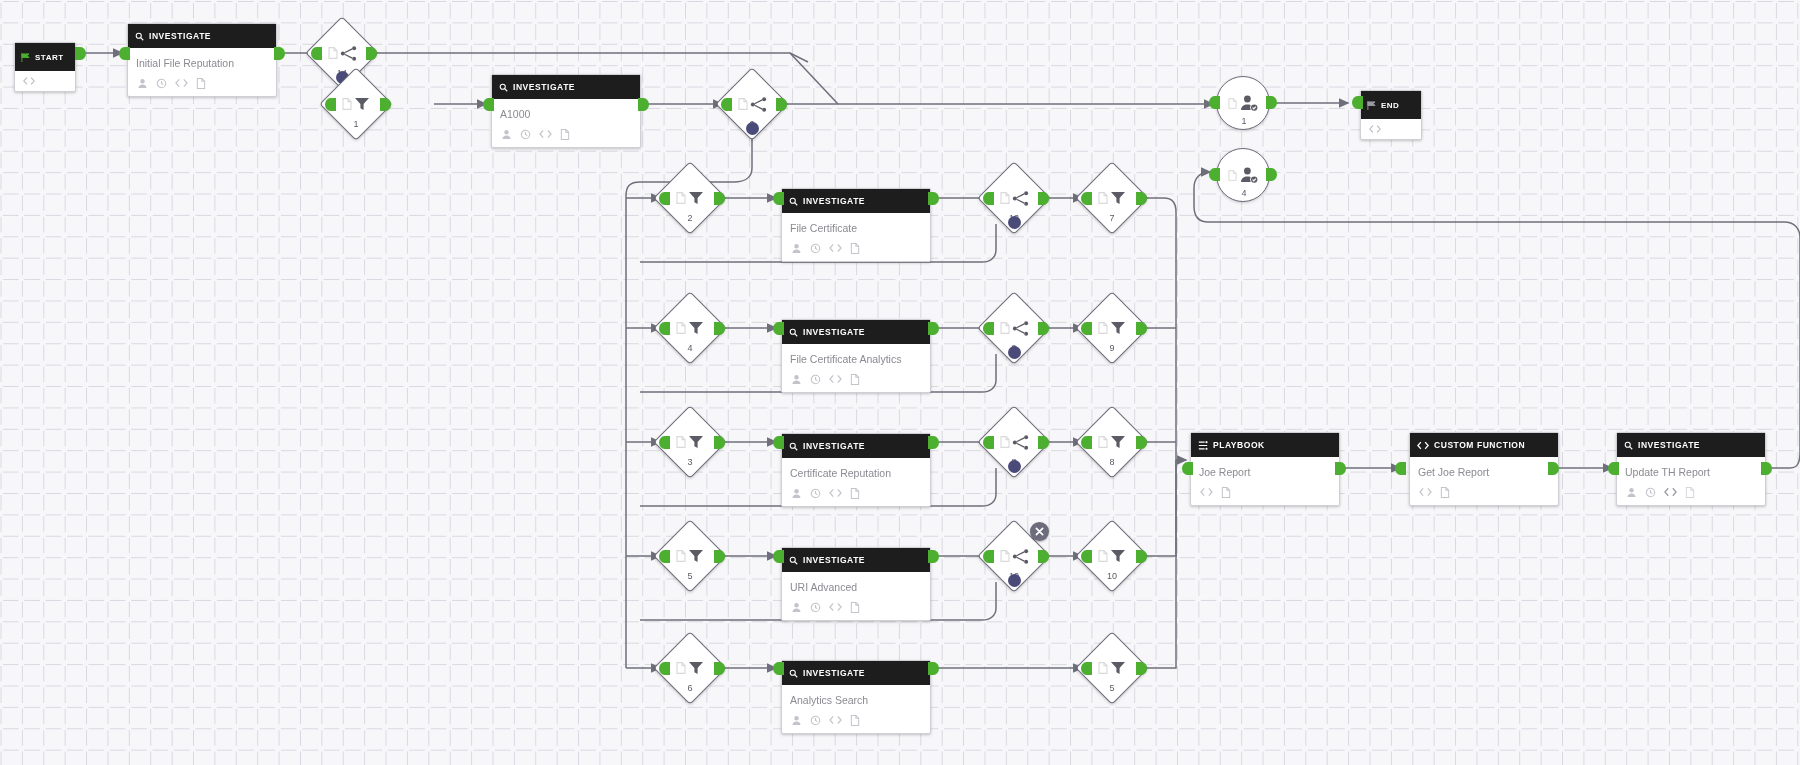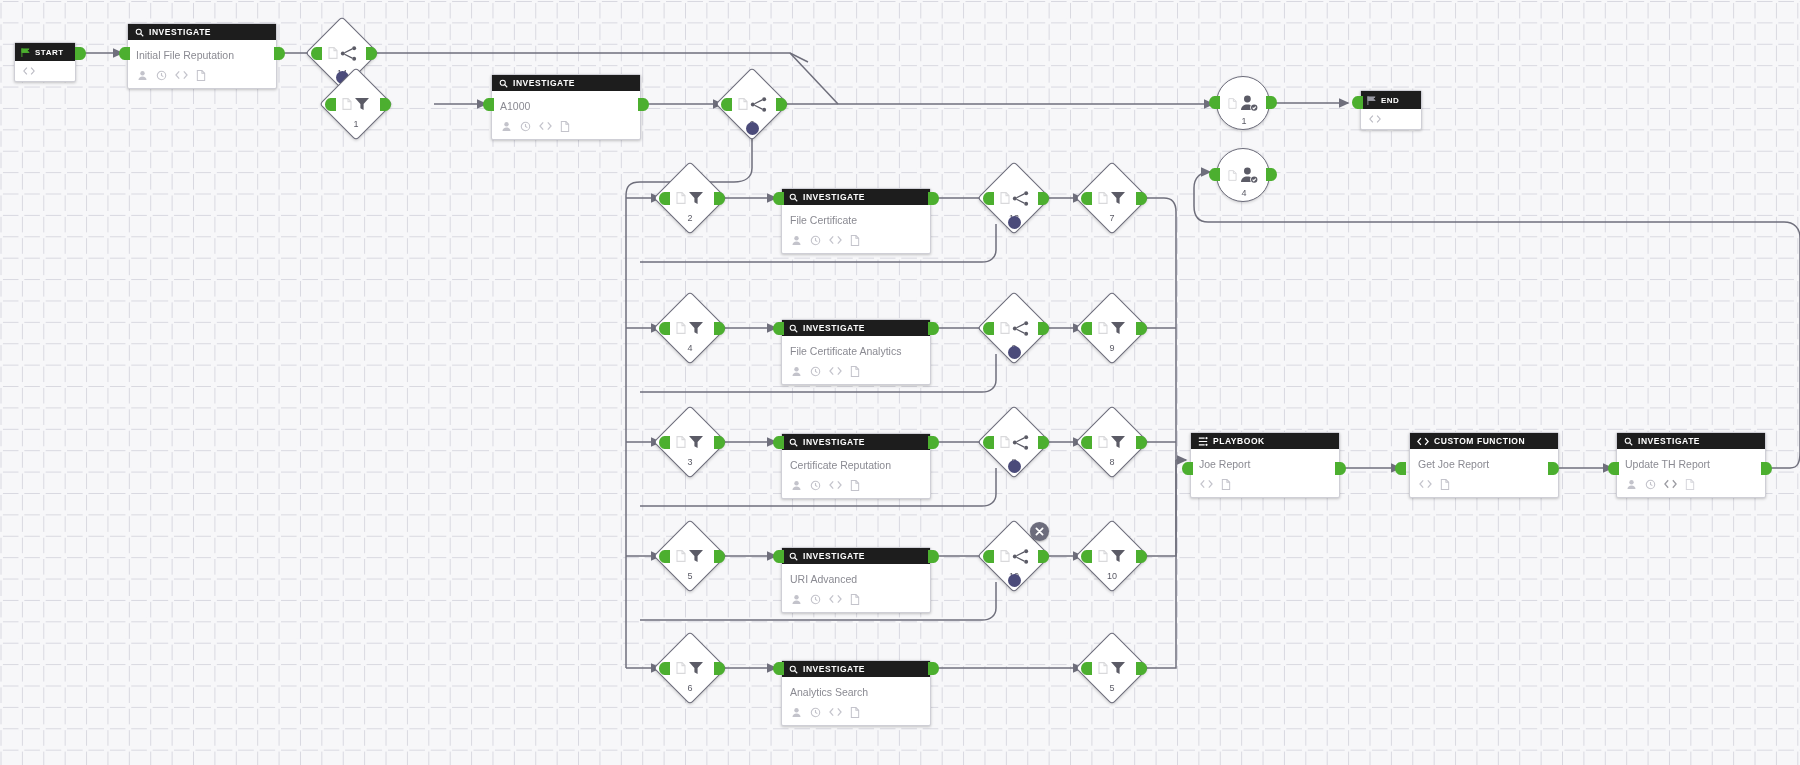--- a/index.html
+++ b/index.html
@@ -47,21 +47,21 @@
     position:absolute;
     width:150px;
     background:#fff;
     border:1px solid #cfcfd6;
     border-radius:2px;
     box-shadow:0 1px 3px rgba(0,0,0,.22);
   }
   .card .hdr{
     background:#1d1d1d;
     color:#fff;
-    height:16px;
+    height:24px;
     display:flex; align-items:center; gap:5px;
     padding:0 7px;
     font-size:8.5px; font-weight:bold; letter-spacing:.55px;text-align:center;
   }
   .card .hdr svg{ flex:0 0 auto; display:block;}
   .card .body{
     padding:9px 8px 3px 8px;
     font-size:10.5px;
     color:#8a8a92;
     min-height:26px;
@@ -77,21 +77,21 @@
   
   .mini{
     position:absolute;
     width:62px;
     background:#fff;
     border:1px solid #cfcfd6;
     border-radius:2px;
     box-shadow:0 1px 3px rgba(0,0,0,.22);
   }
   .mini .hdr{
-    background:#1d1d1d; color:#fff; height:18px;
+    background:#1d1d1d; color:#fff; height:28px;
     display:flex; align-items:center; gap:5px; padding:0 6px;
     font-size:8px; font-weight:bold; letter-spacing:.5px;
   }
   .mini .foot{ height:20px; display:flex; align-items:center; padding:0 8px;}
 
   
   .dia{
     position:absolute;
     width:52px; height:52px;
   }

